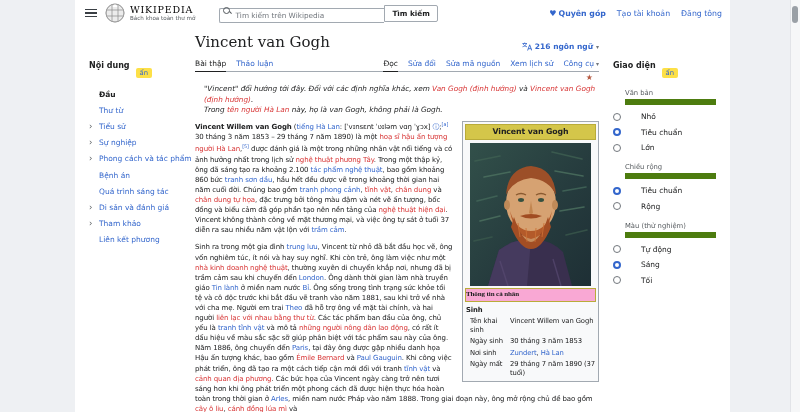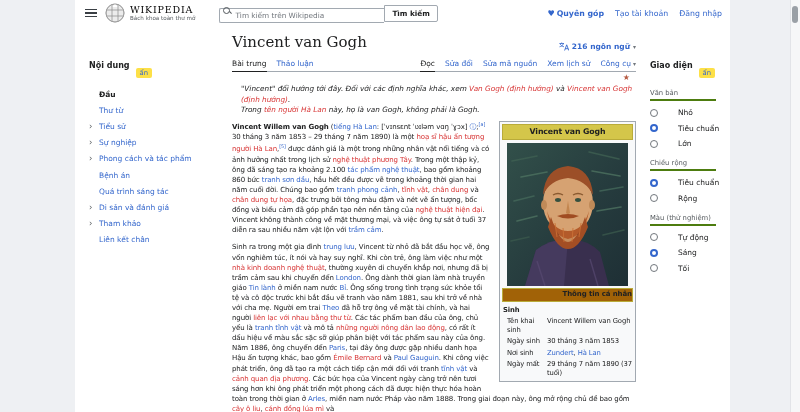--- a/index.html
+++ b/index.html
@@ -32,21 +32,21 @@
   
   .layout{display:flex;height:386px;}
   .toc{width:120px;box-sizing:border-box;padding:26px 4px 0 14px;font-size:7.5px;flex:none;}
   .panel-head{display:flex;align-items:center;gap:6px;margin-bottom:8px;}
   .panel-title{font-weight:bold;font-size:8px;}
   .hide-badge{font-size:6.8px;color:#3366cc;background:#fde047;padding:1px 4px;border-radius:2px;cursor:pointer;margin-top:16px;}
   .toc-item{position:relative;padding:3.6px 0 3.6px 10px;color:#3366cc;cursor:pointer;white-space:nowrap;}
   .toc-item.active{color:#202122;font-weight:bold;}
   .toc-arrow{position:absolute;left:0;top:2.2px;color:#54595d;font-size:8.5px;}
   
-  .main{width:406px;box-sizing:border-box;padding:8px 2px 0 0;flex:none;margin-left:37px;}
+  .main{width:406px;box-sizing:border-box;padding:8px 2px 0 0;flex:none;}
   .title-row{display:flex;justify-content:space-between;align-items:flex-end;}
   .page-title{font-family:"DejaVu Serif","Liberation Serif",serif;font-size:15px;font-weight:400;margin:0;line-height:1.15;}
   .lang-btn{color:#3366cc;font-size:7.5px;font-weight:bold;display:flex;align-items:center;gap:3px;cursor:pointer;}
   .lang-ico{display:inline-block;}
   .chev{color:#72777d;font-size:6px;}
   .tabs-row{display:flex;justify-content:space-between;border-bottom:1px solid #a2a9b1;margin-top:6px;font-size:7.5px;}
   .tabs-left,.tabs-right{display:flex;gap:10px;}
   .tab{padding:2px 0 3px;color:#3366cc;cursor:pointer;white-space:nowrap;}
   .tab.active{color:#202122;border-bottom:1.5px solid #202122;margin-bottom:-1px;}
   .star-row{display:flex;justify-content:flex-end;padding:2px 6px 0 0;height:9px;}
@@ -58,28 +58,28 @@
   .s-lb{color:#3366cc;cursor:pointer;}
   .s-lr{color:#d73333;cursor:pointer;}
   .s-ri{color:#d73333;font-style:italic;cursor:pointer;}
   .s-sup{vertical-align:super;font-size:4.8px;color:#3366cc;letter-spacing:0;}
   
   .infobox{float:right;width:137px;box-sizing:border-box;margin:1px 0 6px 9px;border:1px solid #a2a9b1;
     background:#f8f9fa;font-size:6.8px;line-height:9px;padding:2px;}
   .ib-title{background:#d4c64a;border:1px solid #b9ab39;text-align:center;font-weight:bold;font-size:7.8px;padding:2.5px 0;}
   .ib-img{display:block;margin:3px auto 2px;}
   .ib-caption{text-align:center;font-size:6.4px;line-height:8.6px;padding:0 3px 3px;}
-  .ib-section{background:#a16207;border:1px solid #b9ab39;text-align:right;font-weight:bold;font-size:7px;padding:1.5px 0;margin-bottom:2px;}
+  .ib-section{background:#f9a8d4;border:1px solid #b9ab39;text-align:left;font-weight:bold;font-size:7px;padding:1.5px 0;margin-bottom:2px;font-family:Liberation Serif, serif;}
   .ib-group{font-weight:bold;padding:2px 1px 1px;}
   .ib-row{display:flex;padding:1.2px 1px;}
   .ib-label{width:40px;flex:none;padding-left:4px;}
   .ib-value{flex:1;}
   
   .appearance{flex:1;box-sizing:border-box;padding:26px 0 0 12px;font-size:7.5px;}
-  .app-group-label{color:#54595d;font-size:6.8px;padding-bottom:2px;border-bottom:2px solid #4d7c0f;margin:11px 14px 7px 0;}
+  .app-group-label{color:#54595d;font-size:6.8px;padding-bottom:2px;border-bottom:6px solid #4d7c0f;margin:11px 14px 7px 12px;}
   .app-option{display:flex;align-items:center;gap:20px;margin-bottom:6.5px;cursor:pointer;}
   .radio{width:8px;height:8px;box-sizing:border-box;border:1px solid #72777d;border-radius:50%;background:#fff;flex:none;}
   .radio.sel{border:2.6px solid #3366cc;}
   .clearfix::after{content:"";display:block;clear:both;}
 </style>
 </head>
 <body>
 
 <div class="container">
 
@@ -102,61 +102,61 @@
     <div class="searchwrap">
       <div class="searchbox">
         <span class="mag"></span>
         <input type="text" placeholder="Tìm kiếm trên Wikipedia" style="">
       </div>
       <button class="searchbtn">Tìm kiếm</button>
     </div>
     <div class="hdr-right">
       <span class="hdr-link donate"><span class="heart">♥</span><span>Quyên góp</span></span>
       <span class="hdr-link">Tạo tài khoản</span>
-      <span class="hdr-link">Đăng nhập</span>
+      <span class="hdr-link">Đăng tông</span>
     </div>
   </div>
 
   <div class="layout">
 
     <nav class="toc">
       <div class="panel-head">
         <span class="panel-title">Nội dung</span>
         <span class="hide-badge">ẩn</span>
       </div>
       <div id="toc-items">
           <div class="toc-item active"><span>Đầu</span></div>
           <div class="toc-item"><span>Thư từ</span></div>
           <div class="toc-item"><span class="toc-arrow">›</span><span>Tiểu sử</span></div>
           <div class="toc-item"><span class="toc-arrow">›</span><span>Sự nghiệp</span></div>
           <div class="toc-item"><span class="toc-arrow">›</span><span>Phong cách và tác phẩm</span></div>
           <div class="toc-item"><span>Bệnh án</span></div>
           <div class="toc-item"><span>Quá trình sáng tác</span></div>
           <div class="toc-item"><span class="toc-arrow">›</span><span>Di sản và đánh giá</span></div>
           <div class="toc-item"><span class="toc-arrow">›</span><span>Tham khảo</span></div>
-          <div class="toc-item"><span>Liên kết chân</span></div>
+          <div class="toc-item"><span>Liên kết phương</span></div>
         </div>
     </nav>
 
     <main class="main">
       <div class="title-row">
         <h1 class="page-title">Vincent van Gogh</h1>
         <span class="lang-btn">
           <svg class="lang-ico" width="10" height="9" viewBox="0 0 10 9">
             <path d="M0.5 1.5 H5 M2.7 0.5 V1.5 M1 1.5 C1.5 3.5 3.5 4.5 5 4.8 M4.5 1.5 C4 3.5 2 4.5 0.5 4.8" stroke="#3366cc" stroke-width="0.8" fill="none"></path>
             <path d="M5.6 8.5 L7.7 2.8 L9.8 8.5 M6.3 6.7 H9.1" stroke="#3366cc" stroke-width="0.9" fill="none"></path>
           </svg>
           <span>216 ngôn ngữ</span>
           <span class="chev">▾</span>
         </span>
       </div>
 
       <div class="tabs-row">
         <div class="tabs-left" id="page-tabs">
-            <span class="tab active">Bài trưng</span>
+            <span class="tab active">Bài thập</span>
             <span class="tab">Thảo luận</span>
           </div>
         <div class="tabs-right" id="view-tabs">
             <span class="tab active">Đọc</span>
             <span class="tab">Sửa đổi</span>
             <span class="tab">Sửa mã nguồn</span>
             <span class="tab">Xem lịch sử</span>
             <span class="tab">Công cụ<span class="chev"> ▾</span></span>
           </div>
       </div>

